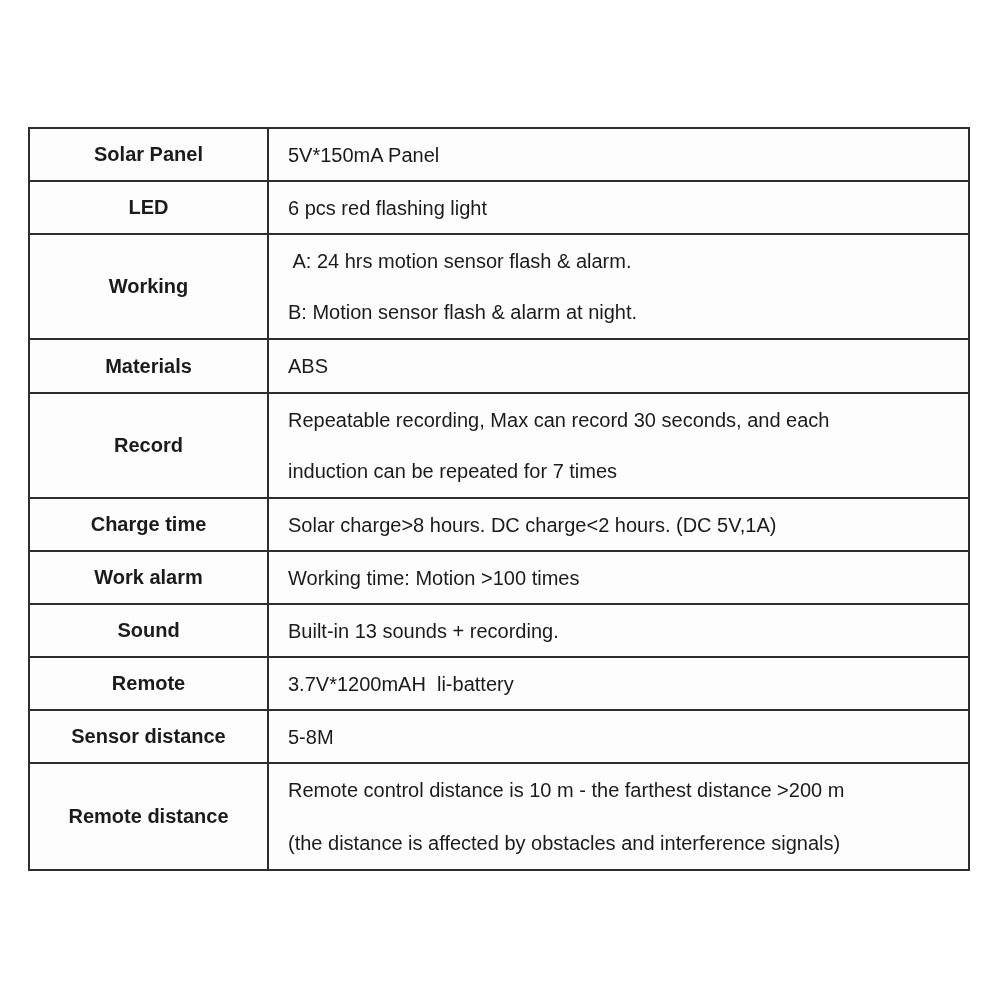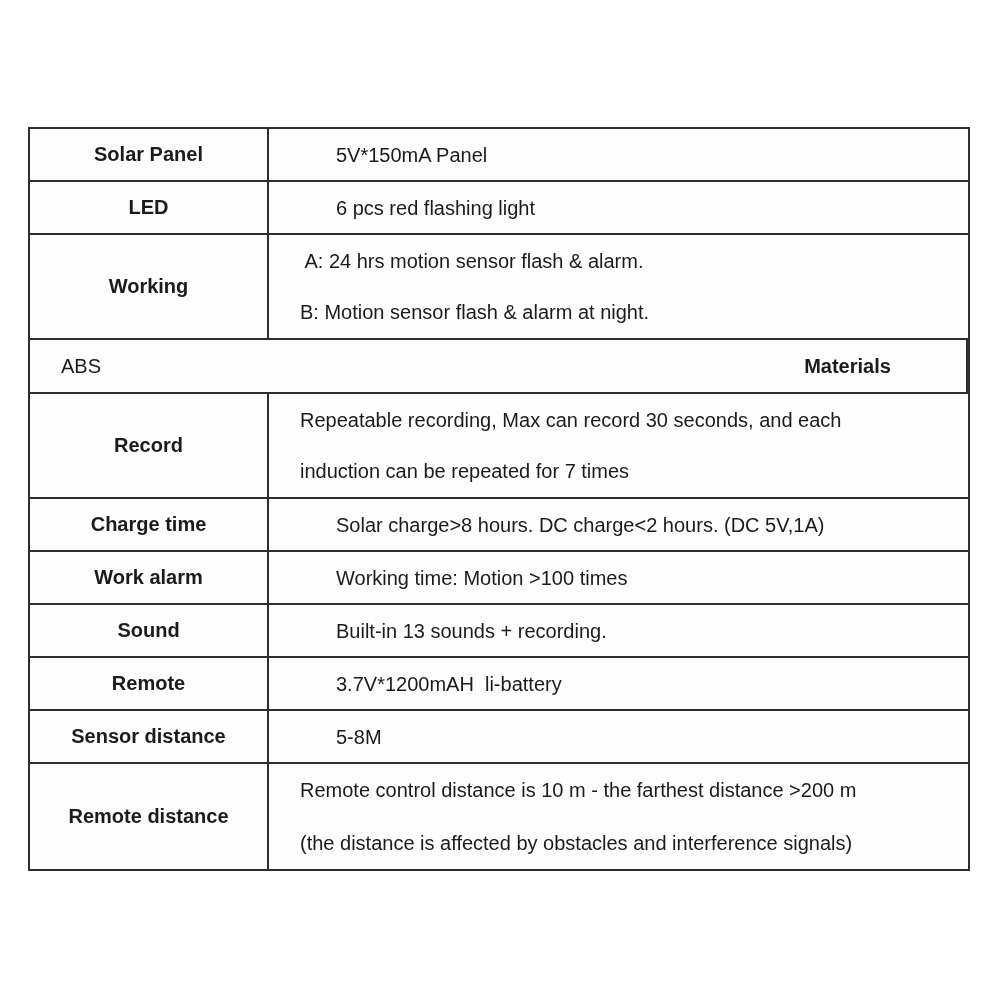--- a/index.html
+++ b/index.html
@@ -27,21 +27,21 @@
     flex-direction: column;
   }
   .row {
     display: flex;
     box-sizing: border-box;
     border-bottom: 2px solid #2e2e2e;
   }
   .row:last-child {
     border-bottom: none;
   }
-  .h-single { height: 53px; gap: 36px; }
+  .h-single { height: 53px; }
   .h-single-b { height: 54px; }
   .h-double { height: 105px; }
   .cell {
     box-sizing: border-box;
   }
   .label {
     width: 239px;
     flex: 0 0 239px;
     border-right: 2px solid #2e2e2e;
     display: flex;
@@ -51,21 +51,20 @@
     font-size: 20px;
     text-align: center;
   }
   .value {
     flex: 1 1 auto;
     display: flex;
     flex-direction: column;
     justify-content: center;
     padding-left: 19px;
     font-size: 20px;
-    margin-left: 12px;
   }
   .value.multi {
     justify-content: space-around;
   }
   .value span {
     white-space: pre;
     line-height: 1.2;
   }
 </style>
 </head>
@@ -90,24 +89,24 @@
 
     <div class="row h-double">
       <div class="cell label">Working</div>
       <div class="cell value multi">
         <span> A: 24 hrs motion sensor flash &amp; alarm.</span>
         <span>B: Motion sensor flash &amp; alarm at night.</span>
       </div>
     </div>
 
     <div class="row h-single-b">
+      <div class="cell label">Materials</div>
       <div class="cell value">
         <span>ABS</span>
       </div>
-      <div class="cell label">Materials</div>
     </div>
 
     <div class="row h-double">
       <div class="cell label">Record</div>
       <div class="cell value multi">
         <span>Repeatable recording, Max can record 30 seconds, and each</span>
         <span>induction can be repeated for 7 times</span>
       </div>
     </div>
 

